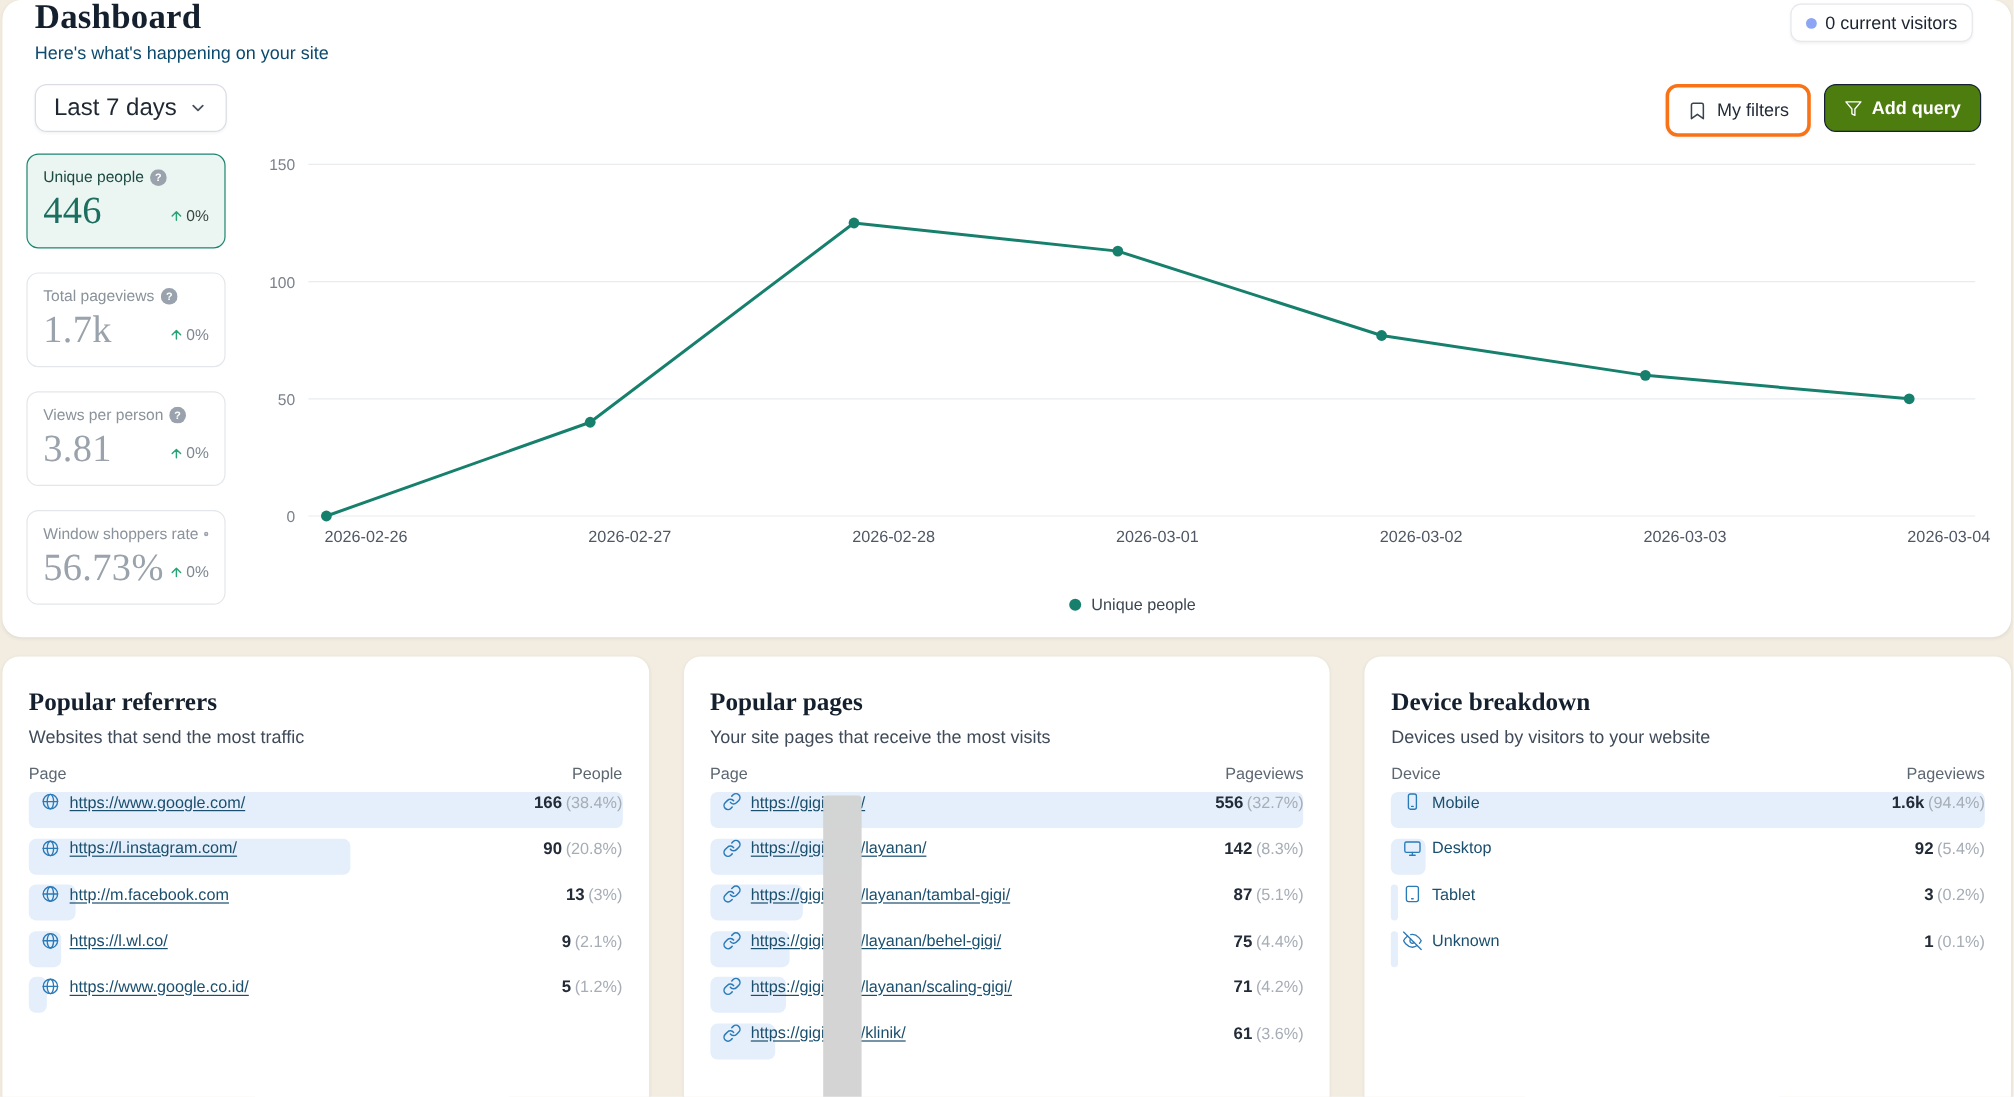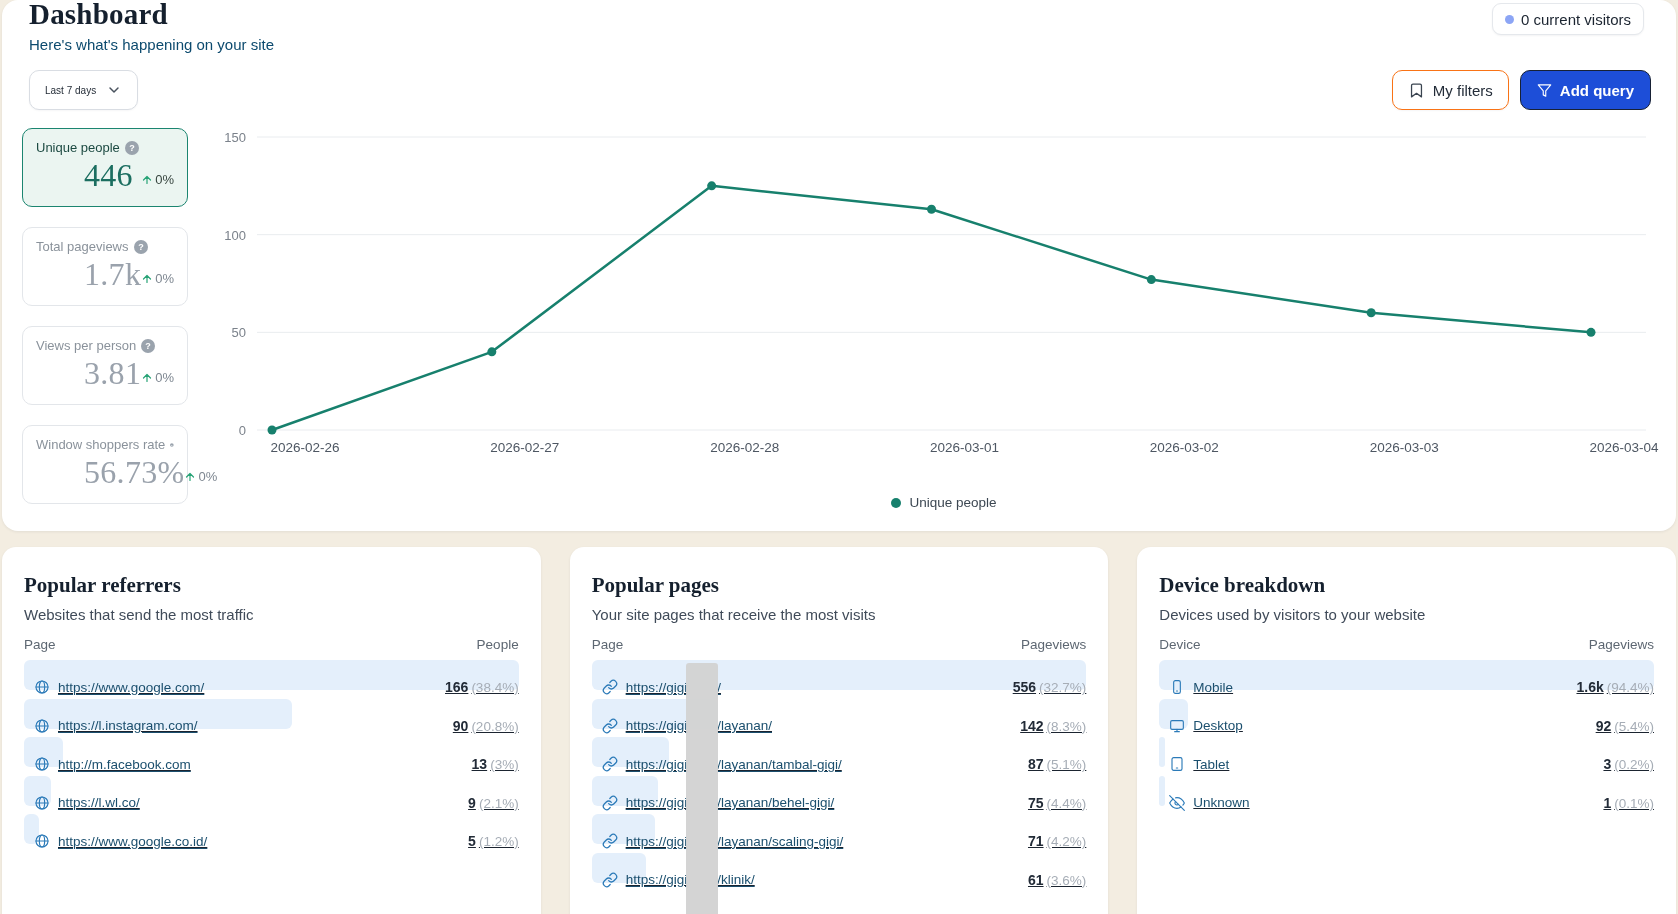--- a/index.html
+++ b/index.html
@@ -11,39 +11,39 @@
   .top-card{position:relative;margin:0 2px;height:531px;background:#fff;
             border-radius:16px;box-shadow:0 1px 3px rgba(16,24,40,.07);}
   .page-title{position:absolute;left:27px;top:-6px;font-size:29px;font-weight:600;
               color:#15202e;line-height:40px;letter-spacing:.2px;}
   .page-subtitle{position:absolute;left:27px;top:36px;font-size:15px;color:#0c4a6e;}
   .visitors-badge{position:absolute;top:3px;right:32px;height:30px;display:flex;align-items:center;
                   gap:7px;background:#fff;border:1px solid #e5e8ec;border-radius:9px;padding:0 12px;
                   box-shadow:0 1px 2px rgba(16,24,40,.05);font-size:15px;color:#1b2430;}
   .badge-dot{width:9px;height:9px;border-radius:50%;background:#8ca5f5;}
   .date-btn{position:absolute;left:27px;top:70px;height:38px;display:flex;align-items:center;gap:10px;
-            padding:0 15px;background:#fff;border:1px solid #d9dde3;border-radius:10px;font-size:10px;
+            padding:0 15px;background:#fff;border:1px solid #d9dde3;border-radius:10px;font-size:20px;
             color:#1e2732;box-shadow:0 1px 2px rgba(16,24,40,.04);cursor:pointer;}
   .top-actions{position:absolute;right:25px;top:70px;display:flex;gap:11px;}
   .btn-filters{height:38px;display:flex;align-items:center;gap:8px;padding:0 15px;background:#fff;
-               border:1px solid #f97316;border-radius:10px;font-size:15px;color:#232c38;cursor:pointer;
+               border:3px solid #f97316;border-radius:10px;font-size:15px;color:#232c38;cursor:pointer;
                box-shadow:0 1px 2px rgba(16,24,40,.04);}
-  .btn-addquery{height:38px;display:flex;align-items:center;gap:8px;padding:0 16px;background:#1d4ed8;
+  .btn-addquery{height:38px;display:flex;align-items:center;gap:8px;padding:0 16px;background:#4d7c0f;
                 border:1px solid #172135;border-radius:10px;font-size:15px;color:#fff;font-weight:600;cursor:pointer;}
 
   
   .stats-col{position:absolute;left:20px;top:128px;width:166px;display:flex;flex-direction:column;gap:20px;}
   .stat-card{height:79px;border-radius:10px;border:1px solid #e3e6ea;background:#fff;
              padding:11px 13px;box-sizing:border-box;cursor:pointer;}
   .stat-card.selected{background:#ebf5f1;border-color:#1b8570;}
   .stat-head{display:flex;align-items:center;gap:5px;font-size:13px;color:#8a929b;white-space:nowrap;}
   .selected .stat-head{color:#1c4a42;}
   .stat-body{display:flex;align-items:flex-end;justify-content:space-between;margin-top:1px;}
   .stat-value{font-family:"Liberation Serif","DejaVu Serif",serif;font-size:32px;line-height:38px;
-              color:#9aa2ac;letter-spacing:.3px;white-space:nowrap;margin-left:48px;}
+              color:#9aa2ac;letter-spacing:.3px;white-space:nowrap;}
   .selected .stat-value{color:#1b6e60;}
   .stat-delta{display:flex;align-items:center;gap:2px;font-size:13px;color:#7e8791;
               padding-bottom:7px;flex-shrink:0;}
   .selected .stat-delta{color:#37453f;}
 
   
   .chart-wrap{position:absolute;left:222px;top:130px;width:1440px;}
   .chart-wrap svg text{font-family:"Liberation Sans","DejaVu Sans",sans-serif;}
   .ytick{fill:#7b828b;font-size:13px;}
   .xtick{fill:#4e5763;font-size:13.5px;}
@@ -53,22 +53,22 @@
 
   
   .cards-row{display:grid;grid-template-columns:1fr 1fr 1fr;gap:29px;margin:16px 2px 0;}
   .card{position:relative;background:#fff;border-radius:14px;box-shadow:0 1px 3px rgba(16,24,40,.07);
         height:400px;padding:20px 22px;box-sizing:border-box;overflow:hidden;}
   .card-title{font-family:"Liberation Serif","DejaVu Serif",serif;font-size:21px;font-weight:600;
               color:#15202e;margin-top:6px;}
   .card-sub{font-size:15px;color:#404b59;margin-top:8px;}
   .thead{display:flex;justify-content:space-between;font-size:13.5px;color:#5d6772;margin-top:14px;}
   .rows{margin-top:8px;}
-  .row{position:relative;height:35px;margin-bottom:3.5px;display:flex;align-items:flex-end;
-       justify-content:space-between;text-decoration:underline;}
+  .row{position:relative;height:35px;margin-bottom:3.5px;display:flex;align-items:flex-start;
+       justify-content:space-between;}
   .row-bar{position:absolute;left:0;top:0;height:30px;background:#e4effb;border-radius:6px;min-width:6px;}
   .row-left{position:relative;display:flex;align-items:center;gap:8px;padding-left:10px;z-index:1;min-width:0;}
   .row-icon{width:16px;height:16px;display:flex;color:#2b7ab8;flex-shrink:0;}
   .row-icon svg{width:16px;height:16px;}
   .row-link{font-size:13.5px;color:#1b4f6e;text-decoration:underline;text-underline-offset:2px;
             cursor:pointer;white-space:nowrap;}
   .row-link.nounderline{text-decoration:none;}
   .row-right{position:relative;z-index:1;font-size:13.5px;color:#a6adb6;white-space:nowrap;padding-left:8px;}
   .row-right b{color:#222b37;font-size:14px;font-weight:700;margin-right:3px;}
   .redact-spacer{display:inline-block;width:30px;height:2px;}

